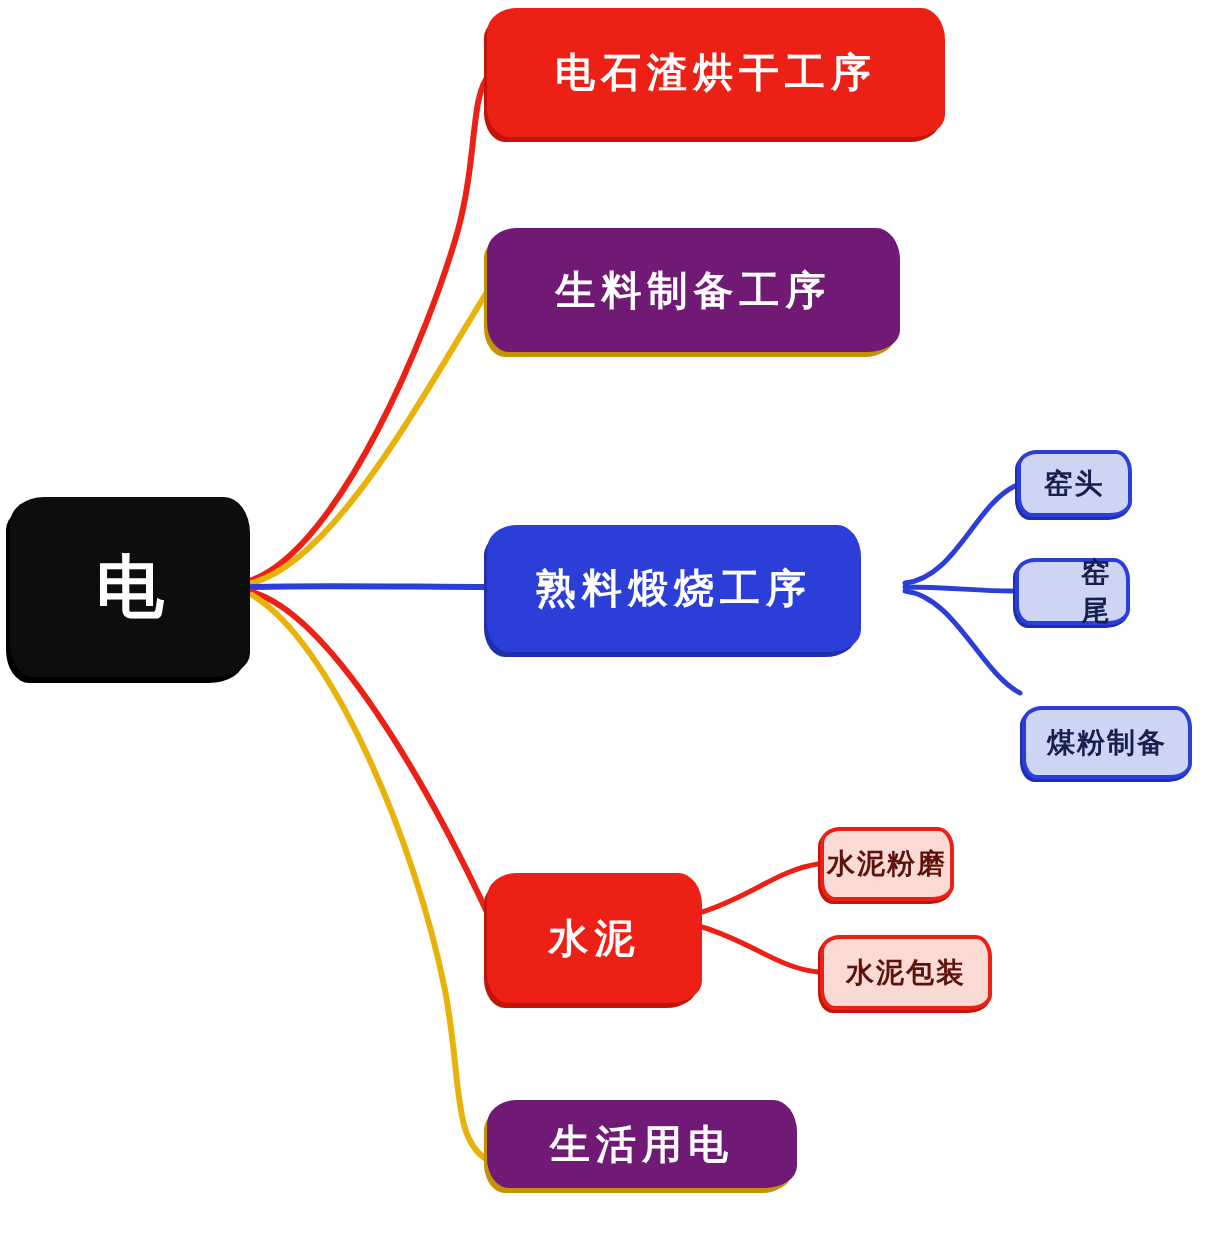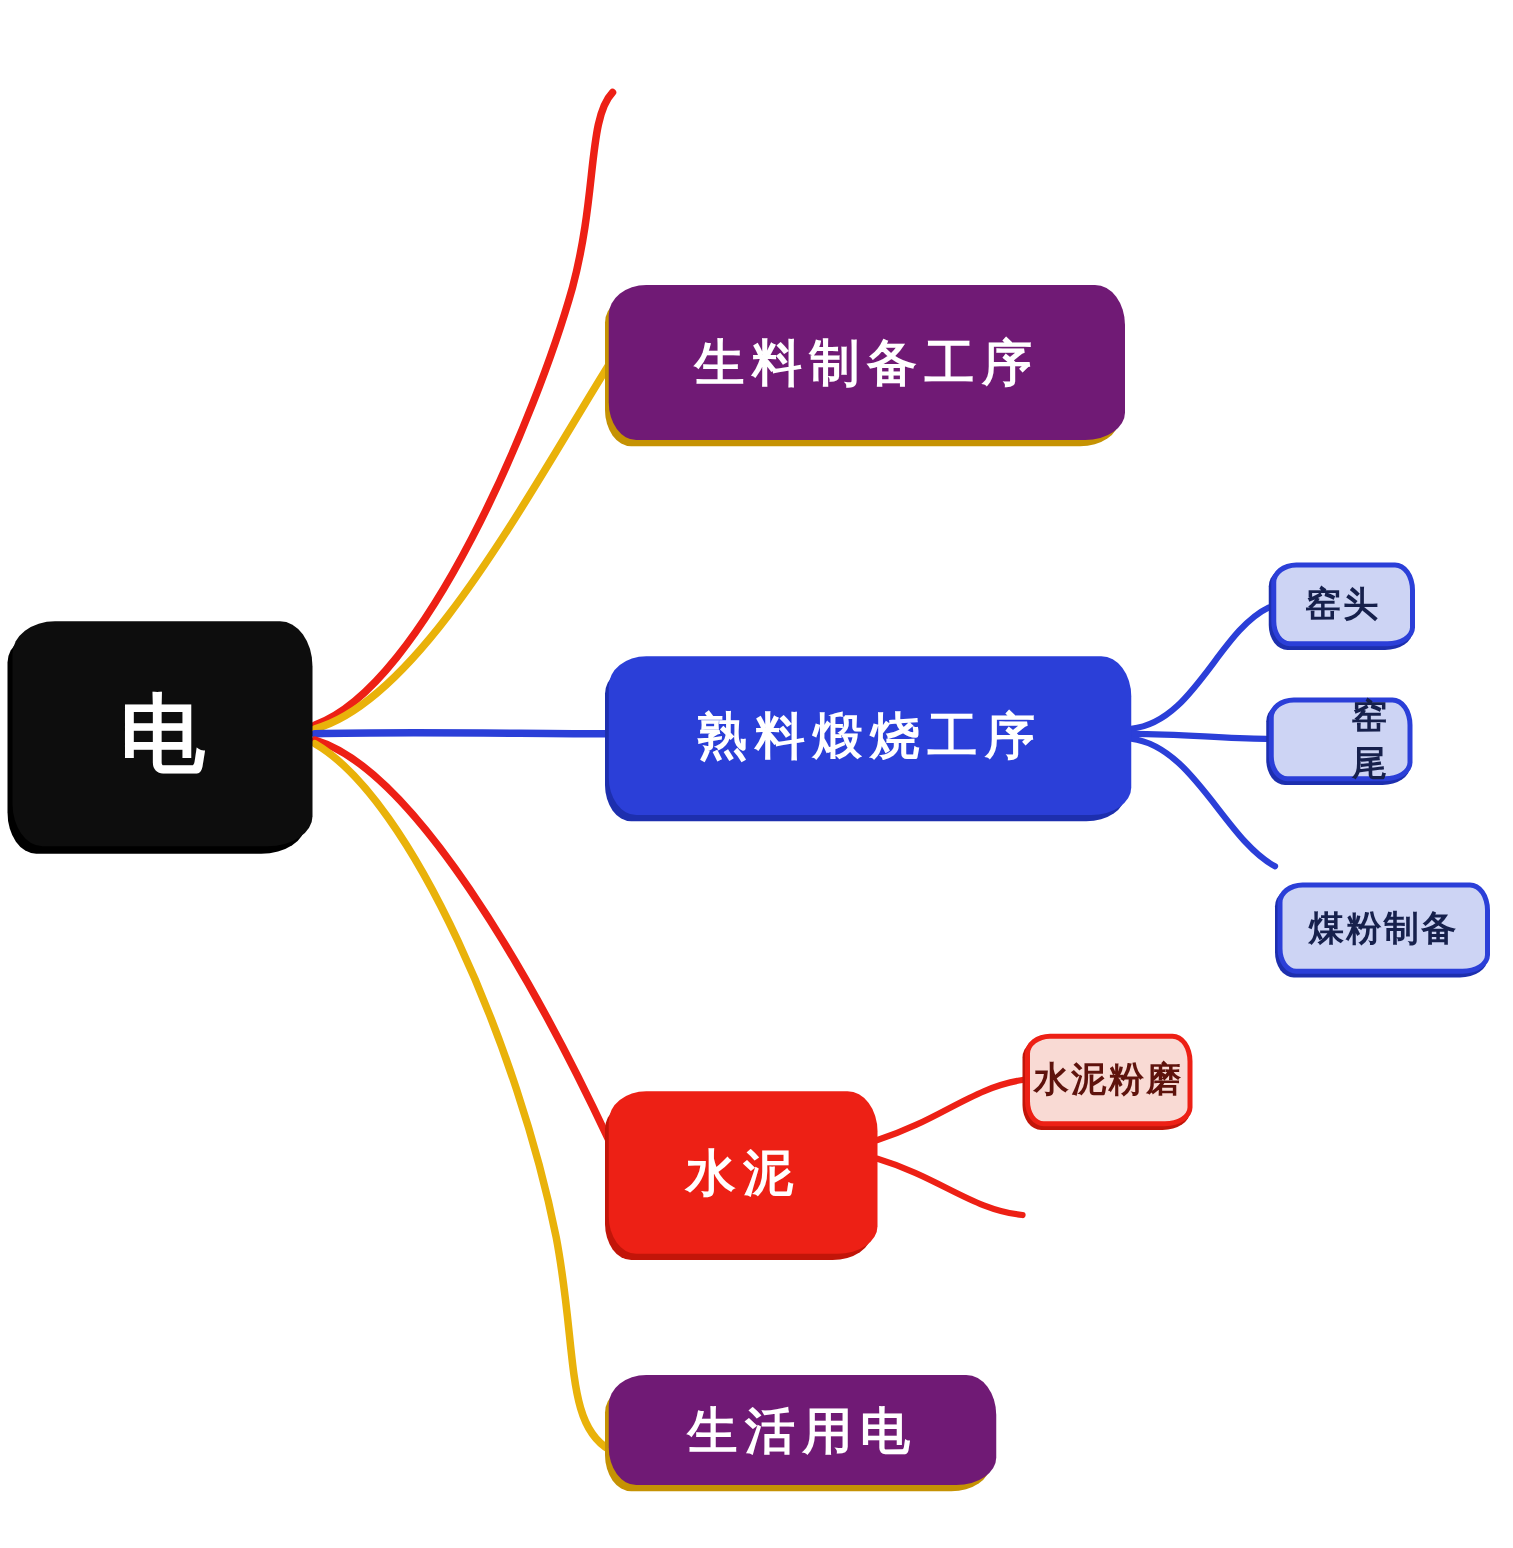--- a/index.html
+++ b/index.html
@@ -80,31 +80,33 @@
 
     <path d="M905,591 C955,597 980,672 1020,693" stroke="#2b3fd8" stroke-width="5" stroke-linecap="round"></path>
 
     <path d="M702,912 C752,896 778,870 818,864" stroke="#ed2015" stroke-width="5" stroke-linecap="round"></path>
 
     <path d="M702,927 C752,942 778,968 818,972" stroke="#ed2015" stroke-width="5" stroke-linecap="round"></path>
   </svg>
 
   <div class="node root" style="left:10px;top:497px;width:240px;height:180px;">电</div>
 
+  <div class="node big n-red" style="left:487px;top:8px;width:458px;height:129px;">电石渣烘干工序</div>
 
   <div class="node big n-yellow" style="left:487px;top:228px;width:413px;height:124px;">生料制备工序</div>
 
-  <div class="node big n-blue" style="left:487px;top:525px;width:418px;height:127px;">熟料煅烧工序</div>
+  <div class="node big n-blue" style="left:487px;top:525px;width:374px;height:127px;">熟料煅烧工序</div>
 
   <div class="node big n-red" style="left:487px;top:873px;width:215px;height:130px;">水泥</div>
 
   <div class="node big n-yellow" style="left:487px;top:1100px;width:310px;height:88px;">生活用电</div>
 
   <div class="node sub s-blue" style="left:1017px;top:450px;width:115px;height:67px;font-family:Liberation Serif, serif;">窑头</div>
 
   <div class="node sub s-blue" style="left:1015px;top:558px;width:115px;height:67px;padding-left:48px;">窑尾</div>
 
   <div class="node sub s-blue" style="left:1022px;top:658px;width:170px;height:73px;margin-top:48px;">煤粉制备</div>
 
   <div class="node sub s-red" style="left:820px;top:827px;width:134px;height:74px;">水泥粉磨</div>
 
+  <div class="node sub s-red" style="left:820px;top:935px;width:172px;height:75px;">水泥包装</div>
 
 </div>
 
 </body></html>

